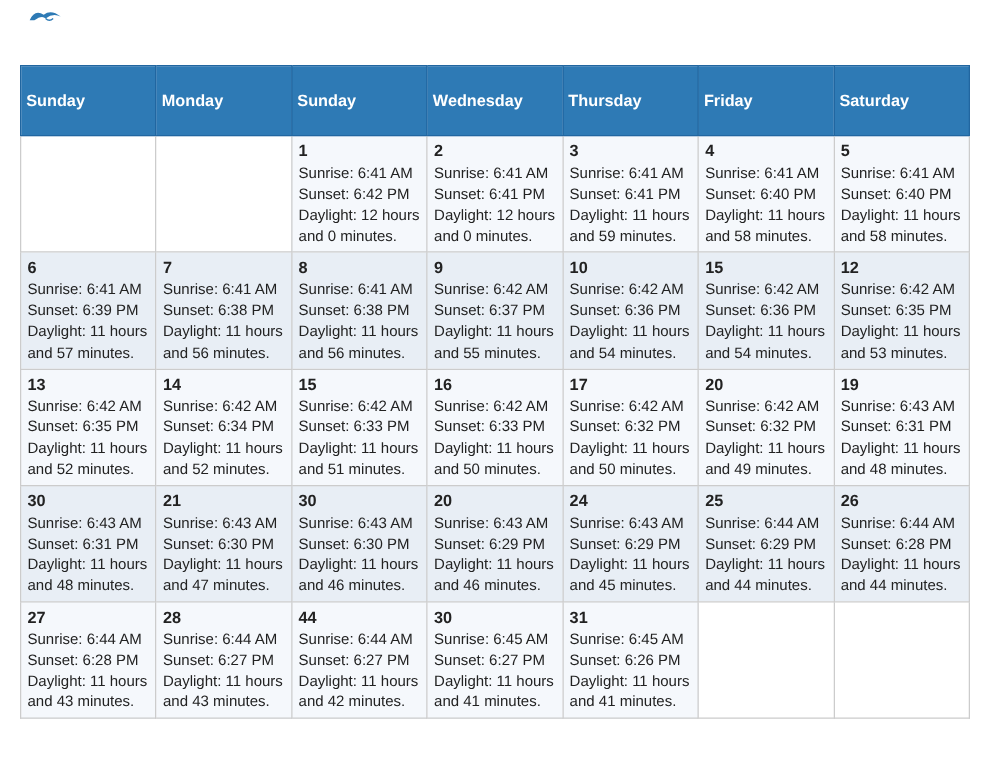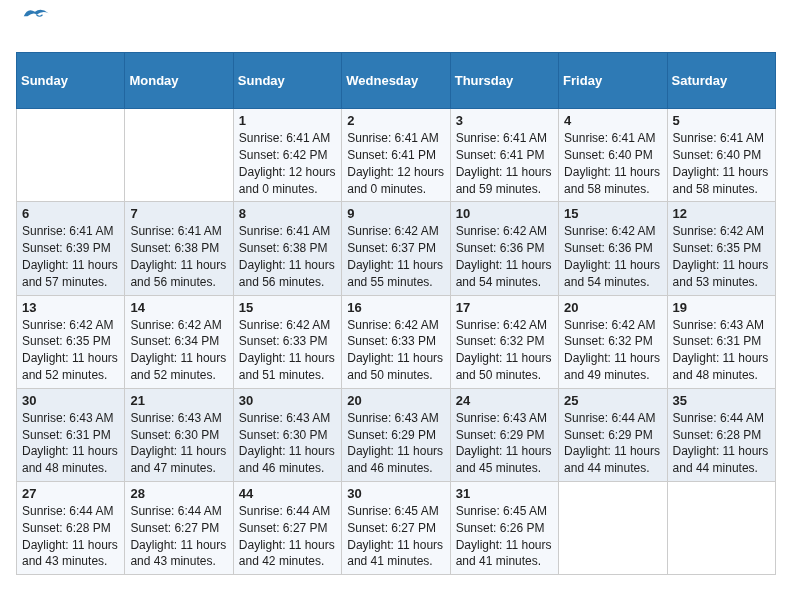--- a/index.html
+++ b/index.html
@@ -233,21 +233,21 @@
         </td>
         <td>
           <span class="day-num">24</span>
           <div class="cell-content">Sunrise: 6:43 AM<br>Sunset: 6:29 PM<br>Daylight: 11 hours and 45 minutes.</div>
         </td>
         <td>
           <span class="day-num">25</span>
           <div class="cell-content">Sunrise: 6:44 AM<br>Sunset: 6:29 PM<br>Daylight: 11 hours and 44 minutes.</div>
         </td>
         <td>
-          <span class="day-num">35</span>
+          <span class="day-num">26</span>
           <div class="cell-content">Sunrise: 6:44 AM<br>Sunset: 6:28 PM<br>Daylight: 11 hours and 44 minutes.</div>
         </td>
       </tr>
       <tr>
         <td>
           <span class="day-num">27</span>
           <div class="cell-content">Sunrise: 6:44 AM<br>Sunset: 6:28 PM<br>Daylight: 11 hours and 43 minutes.</div>
         </td>
         <td>
           <span class="day-num">28</span>

